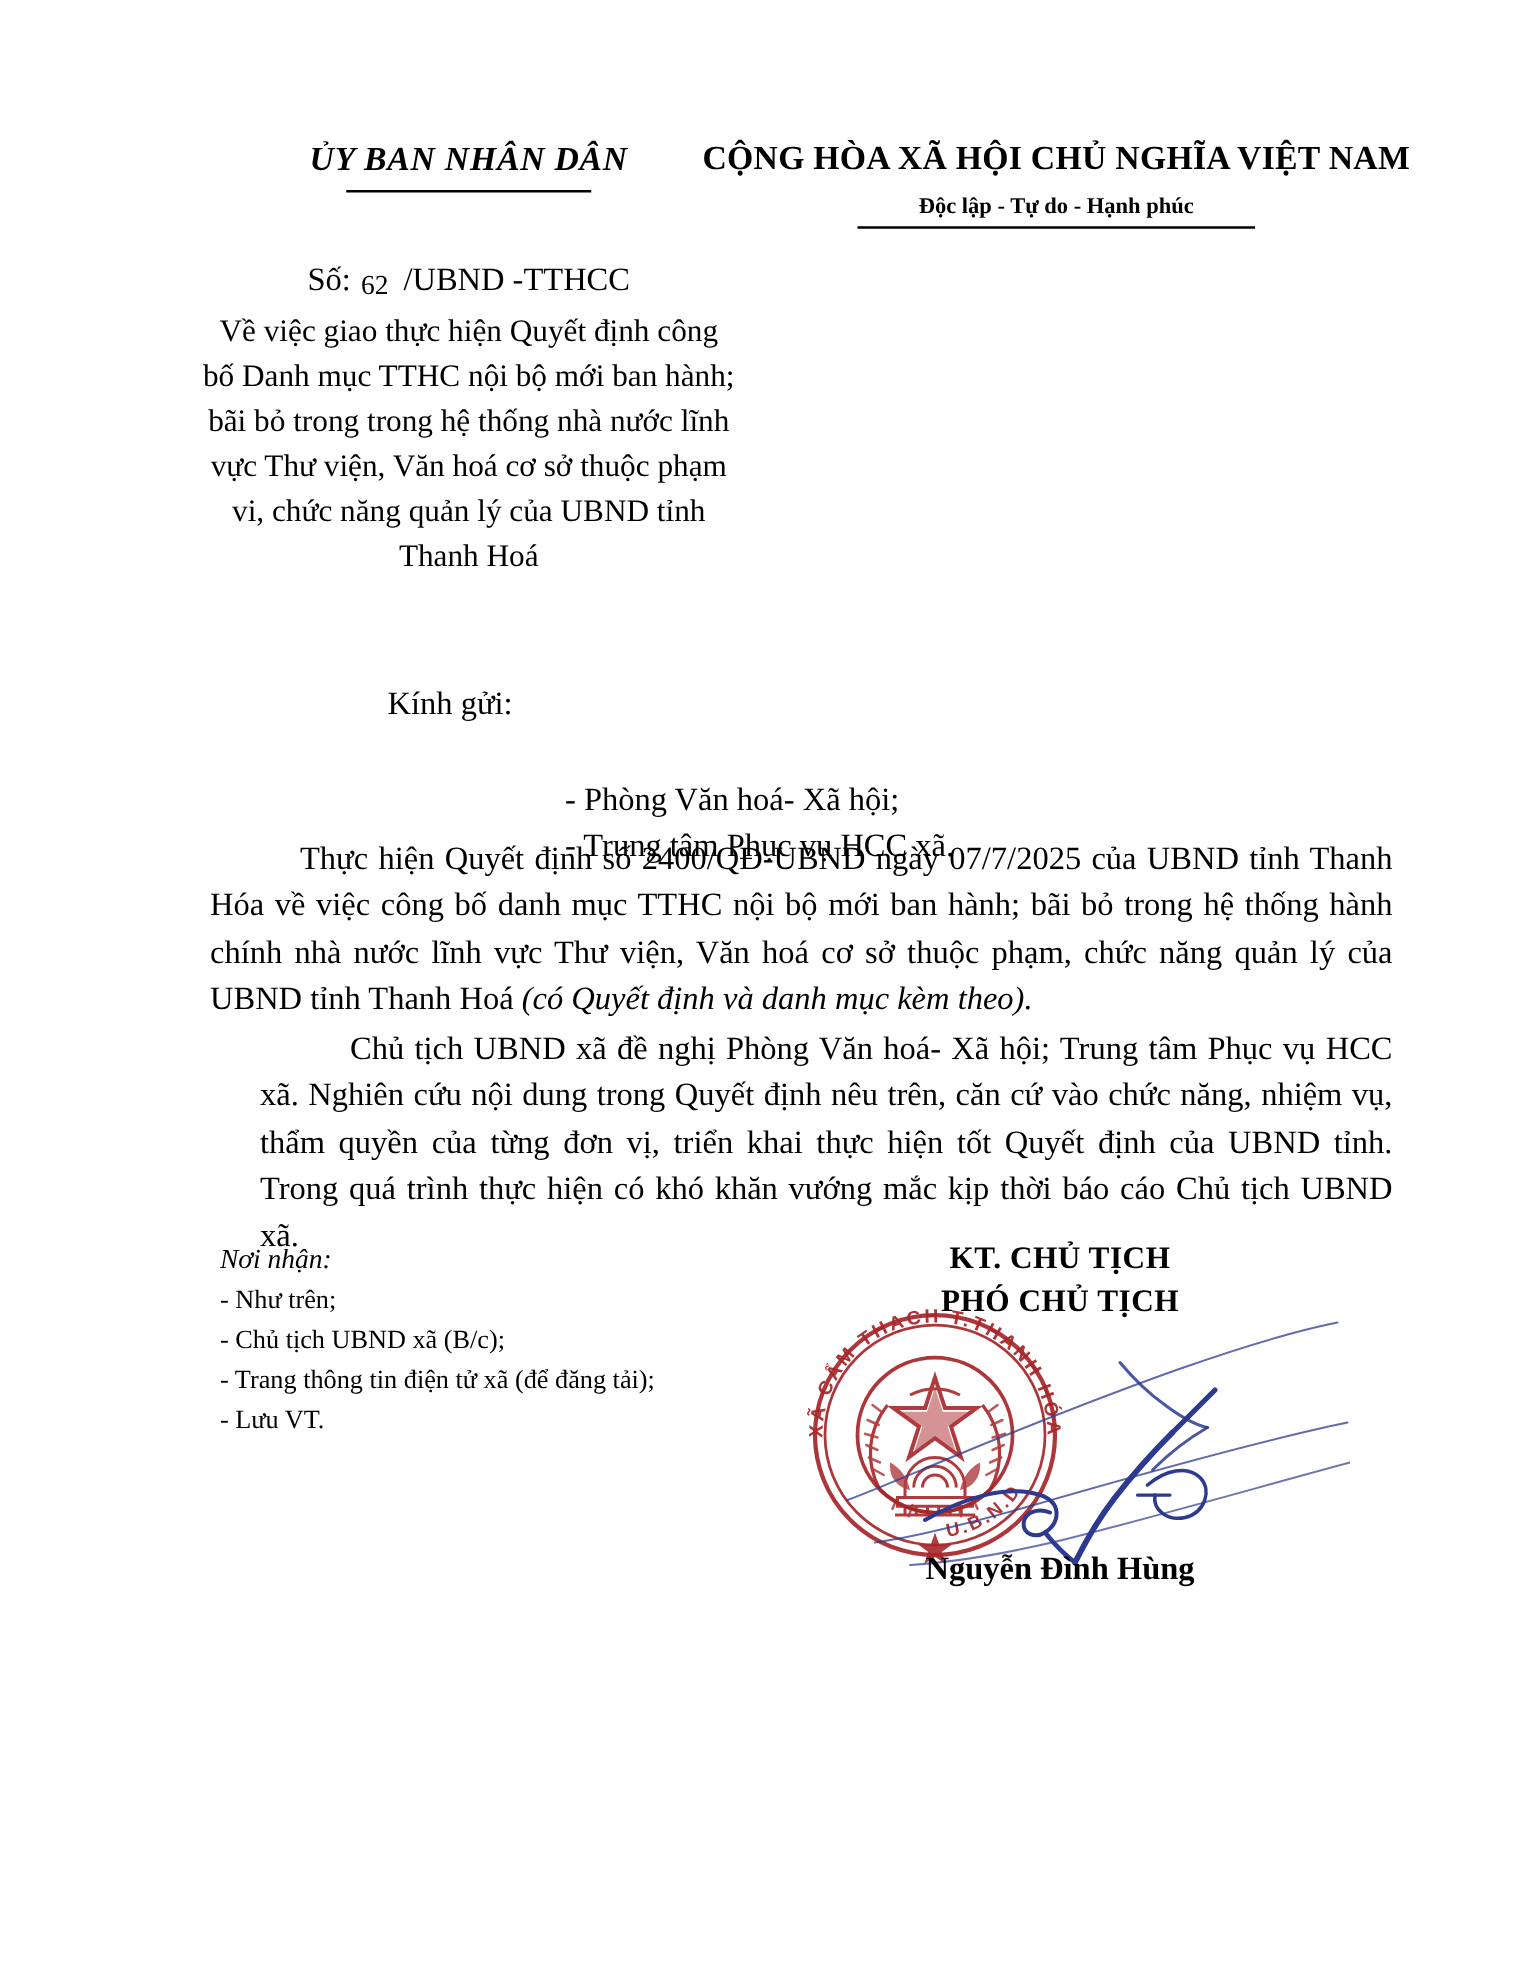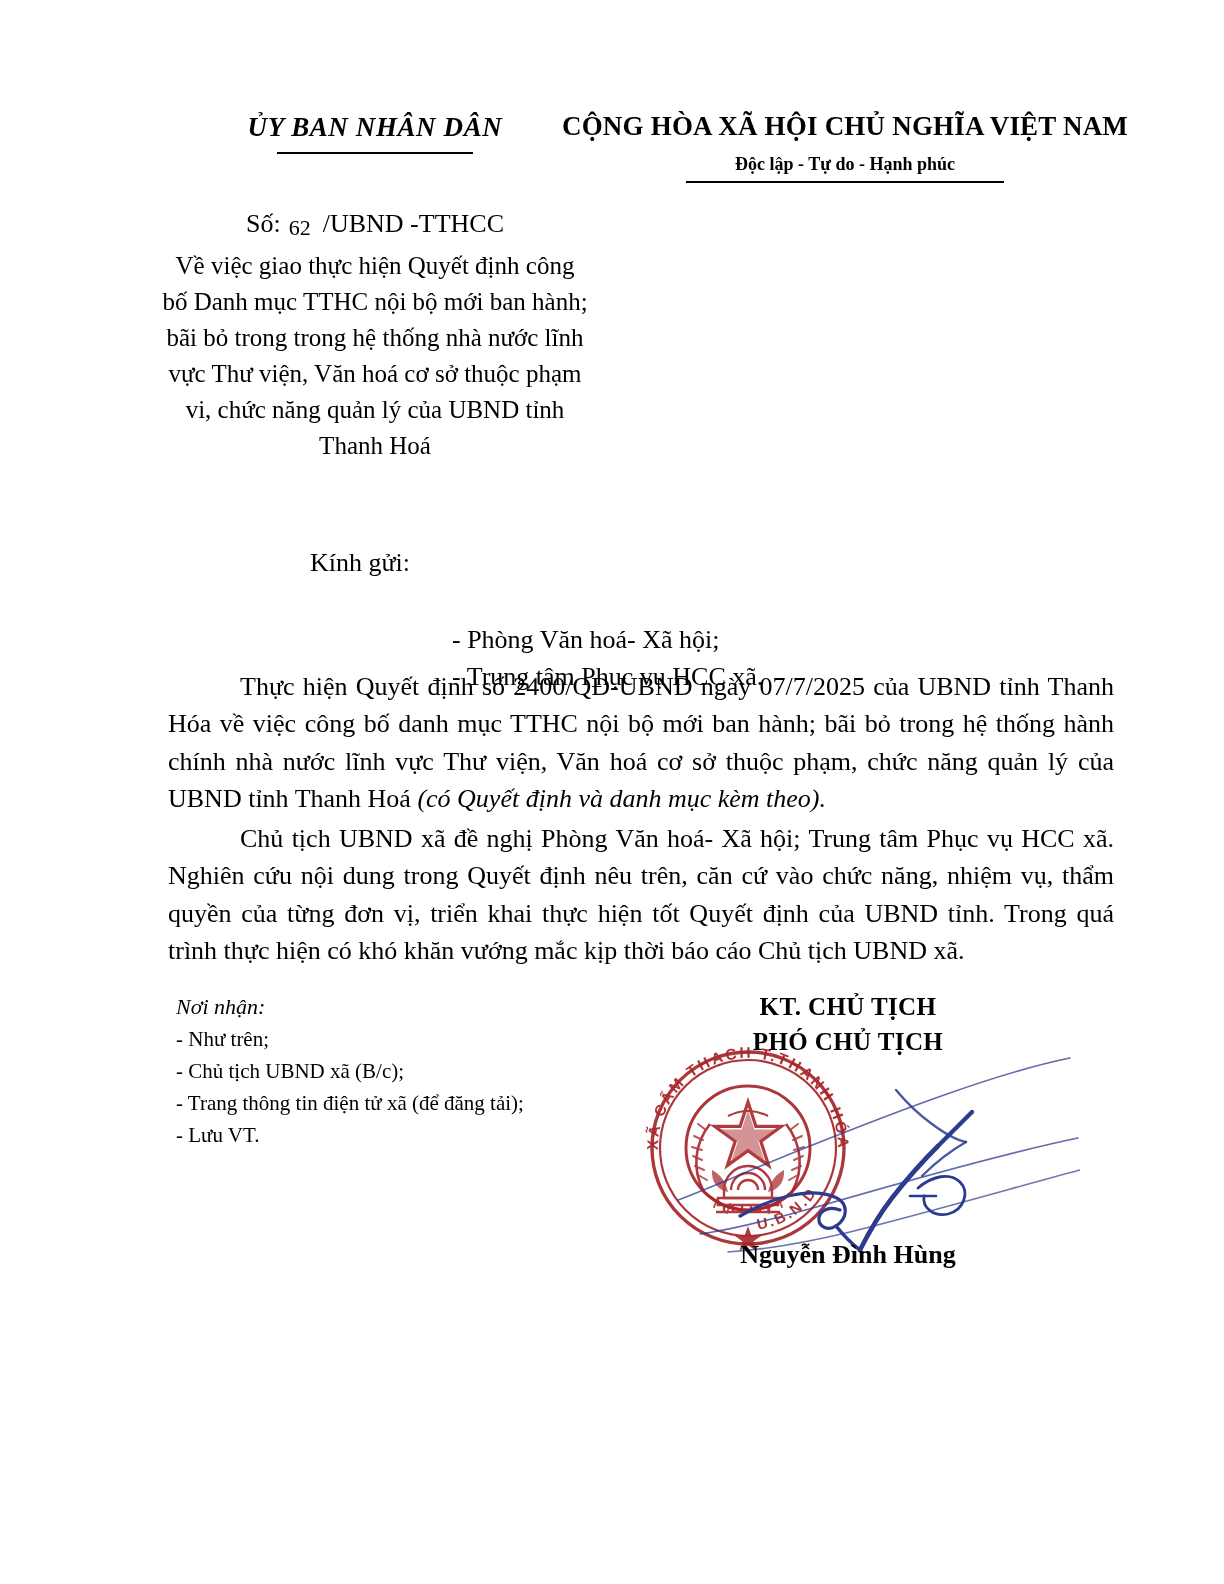--- a/index.html
+++ b/index.html
@@ -141,20 +141,21 @@
     font-size: 26px;
     line-height: 1.44;
     text-align: justify;
   }
   .body-text p {
     margin: 0 0 2px 0;
     text-indent: 72px;
   }
   .body-text p.last {
     margin-bottom: 0;
+    margin-left: 40px;
   }
   .ital { font-style: italic; }
 
   
   .noinhan {
     position: absolute;
     left: 176px;
     top: 990px;
     font-size: 21px;
     line-height: 1.52;

